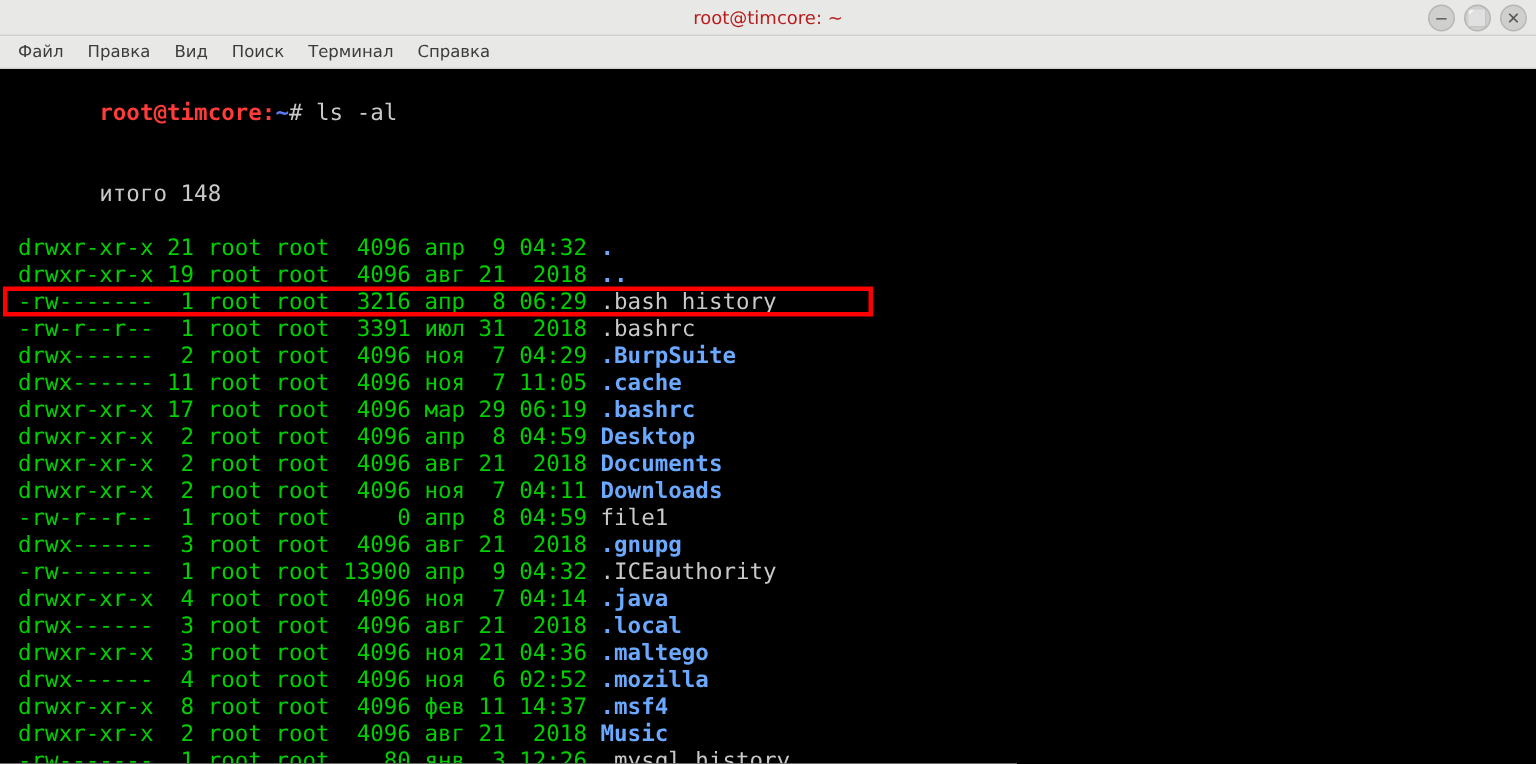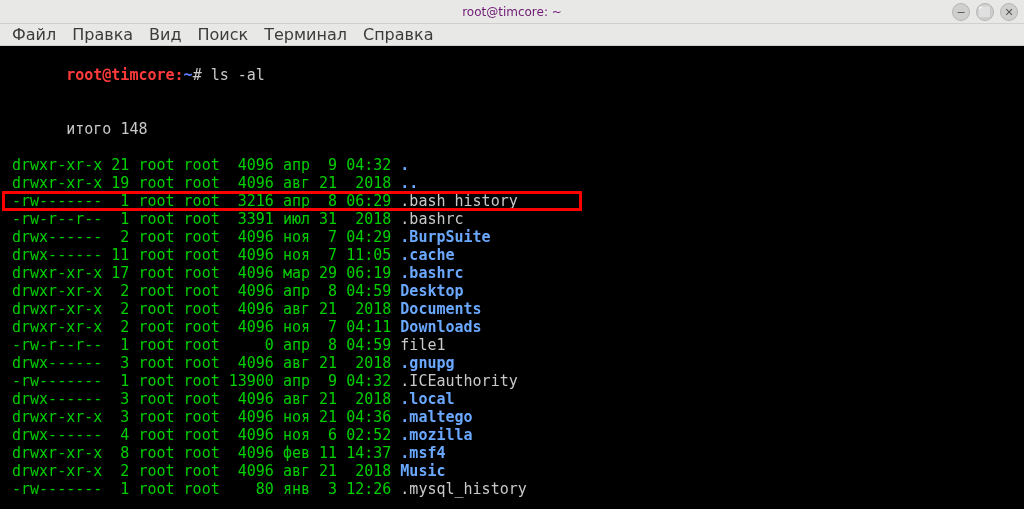--- a/index.html
+++ b/index.html
@@ -1,22 +1,22 @@
 <!DOCTYPE html>
 <html><head>
 <meta charset="utf-8">
 <style>
   * { margin: 0; padding: 0; box-sizing: border-box; }
   html, body { width: 1024px; height: 509px; overflow: hidden; font-family: "DejaVu Sans", sans-serif; background: #e8e8e6; }
   .window { width: 1024px; height: 509px; background: #e8e8e6; display: flex; flex-direction: column; }
   .titlebar { height: 24px; background: #e8e8e6; border-bottom: 1px solid #d0d0ce; display: flex; align-items: center; position: relative; }
-  .titlebar-title { position: absolute; left: 0; right: 0; text-align: center; font-size: 12px; color: #701a75; pointer-events: none; }
+  .titlebar-title { position: absolute; left: 0; right: 0; text-align: center; font-size: 12px; color: #b91c1c; pointer-events: none; }
   .win-controls { position: absolute; right: 6px; top: 3px; display: flex; gap: 6px; }
   .win-btn { width: 18px; height: 18px; border-radius: 50%; background: #cfcfcd; border: 1px solid #b6b6b4; display: flex; align-items: center; justify-content: center; font-size: 11px; color: #555; cursor: pointer; }
-  .menubar { height: 22px; background: #e8e8e6; display: flex; align-items: center; padding: 0 6px; gap: 4px; font-size: 16px; color: #3c3c3c; border-bottom: 1px solid #d0d0ce; }
+  .menubar { height: 22px; background: #e8e8e6; display: flex; align-items: center; padding: 0 6px; gap: 4px; font-size: 11px; color: #3c3c3c; border-bottom: 1px solid #d0d0ce; }
   .menu-item { padding: 2px 6px; cursor: pointer; }
   .terminal { flex: 1; background: #000; color: #c0c0c0; font-family: "DejaVu Sans Mono", "Liberation Mono", monospace; font-size: 15px; line-height: 18px; padding: 2px 12px; position: relative; overflow: hidden; }
   .prompt-user { color: #ff3b3b; font-weight: bold; }
   .prompt-sep  { color: #ff3b3b; font-weight: bold; }
   .prompt-path { color: #5c7cff; font-weight: bold; }
   .prompt-hash { color: #c9c9c9; }
   .cmd { color: #c9c9c9; }
   .ls-line { white-space: pre; }
   .perm, .cnt, .own, .grp, .size, .mon, .day, .time { color: #00d000; }
   .fname-dir  { color: #6aa9ff; font-weight: bold; }
@@ -66,20 +66,21 @@
         <div class="ls-line" id="row-3"><span class="perm">-rw-r--r--</span> <span class="cnt"> 1</span> <span class="own">root</span> <span class="grp">root</span> <span class="size"> 3391</span> <span class="mon">июл</span> <span class="day">31</span> <span class="time"> 2018</span> <span class="fname-file">.bashrc</span></div>
         <div class="ls-line" id="row-4"><span class="perm">drwx------</span> <span class="cnt"> 2</span> <span class="own">root</span> <span class="grp">root</span> <span class="size"> 4096</span> <span class="mon">ноя</span> <span class="day"> 7</span> <span class="time">04:29</span> <span class="fname-dir">.BurpSuite</span></div>
         <div class="ls-line" id="row-5"><span class="perm">drwx------</span> <span class="cnt">11</span> <span class="own">root</span> <span class="grp">root</span> <span class="size"> 4096</span> <span class="mon">ноя</span> <span class="day"> 7</span> <span class="time">11:05</span> <span class="fname-dir">.cache</span></div>
         <div class="ls-line" id="row-6"><span class="perm">drwxr-xr-x</span> <span class="cnt">17</span> <span class="own">root</span> <span class="grp">root</span> <span class="size"> 4096</span> <span class="mon">мар</span> <span class="day">29</span> <span class="time">06:19</span> <span class="fname-dir">.bashrc</span></div>
         <div class="ls-line" id="row-7"><span class="perm">drwxr-xr-x</span> <span class="cnt"> 2</span> <span class="own">root</span> <span class="grp">root</span> <span class="size"> 4096</span> <span class="mon">апр</span> <span class="day"> 8</span> <span class="time">04:59</span> <span class="fname-dir">Desktop</span></div>
         <div class="ls-line" id="row-8"><span class="perm">drwxr-xr-x</span> <span class="cnt"> 2</span> <span class="own">root</span> <span class="grp">root</span> <span class="size"> 4096</span> <span class="mon">авг</span> <span class="day">21</span> <span class="time"> 2018</span> <span class="fname-dir">Documents</span></div>
         <div class="ls-line" id="row-9"><span class="perm">drwxr-xr-x</span> <span class="cnt"> 2</span> <span class="own">root</span> <span class="grp">root</span> <span class="size"> 4096</span> <span class="mon">ноя</span> <span class="day"> 7</span> <span class="time">04:11</span> <span class="fname-dir">Downloads</span></div>
         <div class="ls-line" id="row-10"><span class="perm">-rw-r--r--</span> <span class="cnt"> 1</span> <span class="own">root</span> <span class="grp">root</span> <span class="size">    0</span> <span class="mon">апр</span> <span class="day"> 8</span> <span class="time">04:59</span> <span class="fname-file">file1</span></div>
         <div class="ls-line" id="row-11"><span class="perm">drwx------</span> <span class="cnt"> 3</span> <span class="own">root</span> <span class="grp">root</span> <span class="size"> 4096</span> <span class="mon">авг</span> <span class="day">21</span> <span class="time"> 2018</span> <span class="fname-dir">.gnupg</span></div>
         <div class="ls-line" id="row-12"><span class="perm">-rw-------</span> <span class="cnt"> 1</span> <span class="own">root</span> <span class="grp">root</span> <span class="size">13900</span> <span class="mon">апр</span> <span class="day"> 9</span> <span class="time">04:32</span> <span class="fname-file">.ICEauthority</span></div>
+        <div class="ls-line" id="row-13"><span class="perm">drwxr-xr-x</span> <span class="cnt"> 4</span> <span class="own">root</span> <span class="grp">root</span> <span class="size"> 4096</span> <span class="mon">ноя</span> <span class="day"> 7</span> <span class="time">04:14</span> <span class="fname-dir">.java</span></div>
         <div class="ls-line" id="row-14"><span class="perm">drwx------</span> <span class="cnt"> 3</span> <span class="own">root</span> <span class="grp">root</span> <span class="size"> 4096</span> <span class="mon">авг</span> <span class="day">21</span> <span class="time"> 2018</span> <span class="fname-dir">.local</span></div>
         <div class="ls-line" id="row-15"><span class="perm">drwxr-xr-x</span> <span class="cnt"> 3</span> <span class="own">root</span> <span class="grp">root</span> <span class="size"> 4096</span> <span class="mon">ноя</span> <span class="day">21</span> <span class="time">04:36</span> <span class="fname-dir">.maltego</span></div>
         <div class="ls-line" id="row-16"><span class="perm">drwx------</span> <span class="cnt"> 4</span> <span class="own">root</span> <span class="grp">root</span> <span class="size"> 4096</span> <span class="mon">ноя</span> <span class="day"> 6</span> <span class="time">02:52</span> <span class="fname-dir">.mozilla</span></div>
         <div class="ls-line" id="row-17"><span class="perm">drwxr-xr-x</span> <span class="cnt"> 8</span> <span class="own">root</span> <span class="grp">root</span> <span class="size"> 4096</span> <span class="mon">фев</span> <span class="day">11</span> <span class="time">14:37</span> <span class="fname-dir">.msf4</span></div>
         <div class="ls-line" id="row-18"><span class="perm">drwxr-xr-x</span> <span class="cnt"> 2</span> <span class="own">root</span> <span class="grp">root</span> <span class="size"> 4096</span> <span class="mon">авг</span> <span class="day">21</span> <span class="time"> 2018</span> <span class="fname-dir">Music</span></div>
         <div class="ls-line" id="row-19"><span class="perm">-rw-------</span> <span class="cnt"> 1</span> <span class="own">root</span> <span class="grp">root</span> <span class="size">   80</span> <span class="mon">янв</span> <span class="day"> 3</span> <span class="time">12:26</span> <span class="fname-file">.mysql_history</span></div>
       </div>
     <div id="hl" class="hl-box" style="left: 2px; top: 145px; width: 580px; height: 20px;"></div>
   </div>
 </div>

